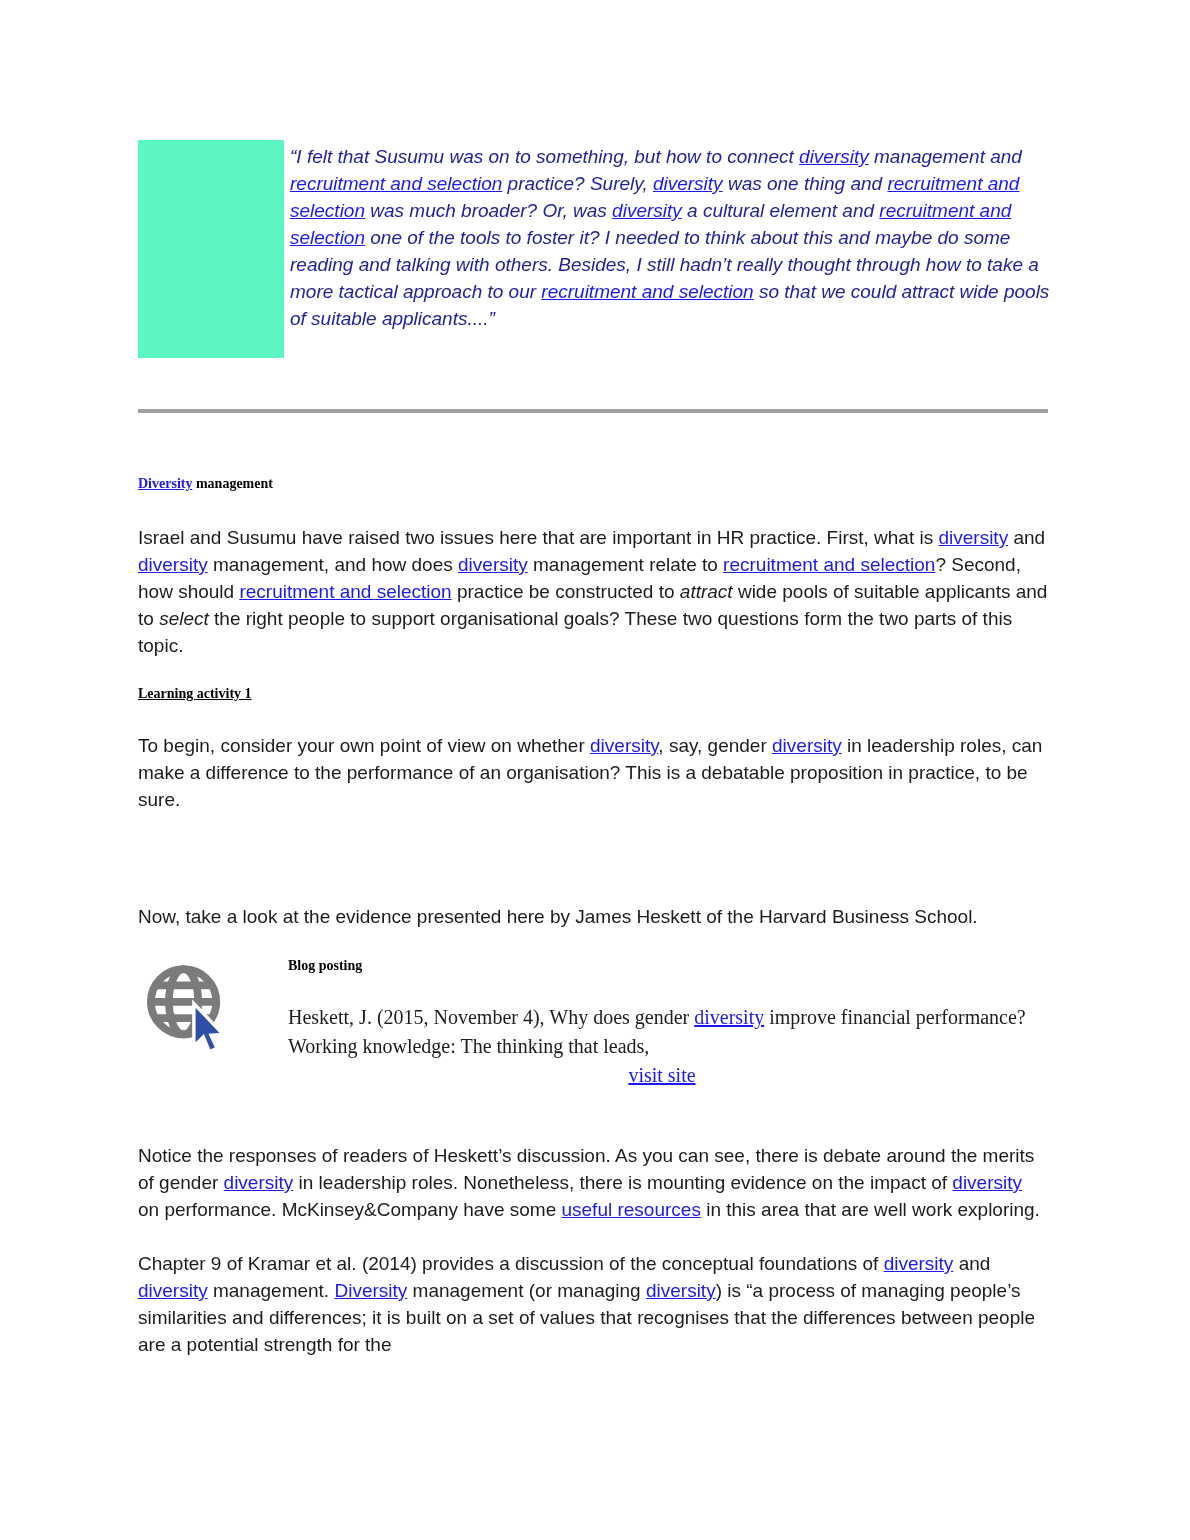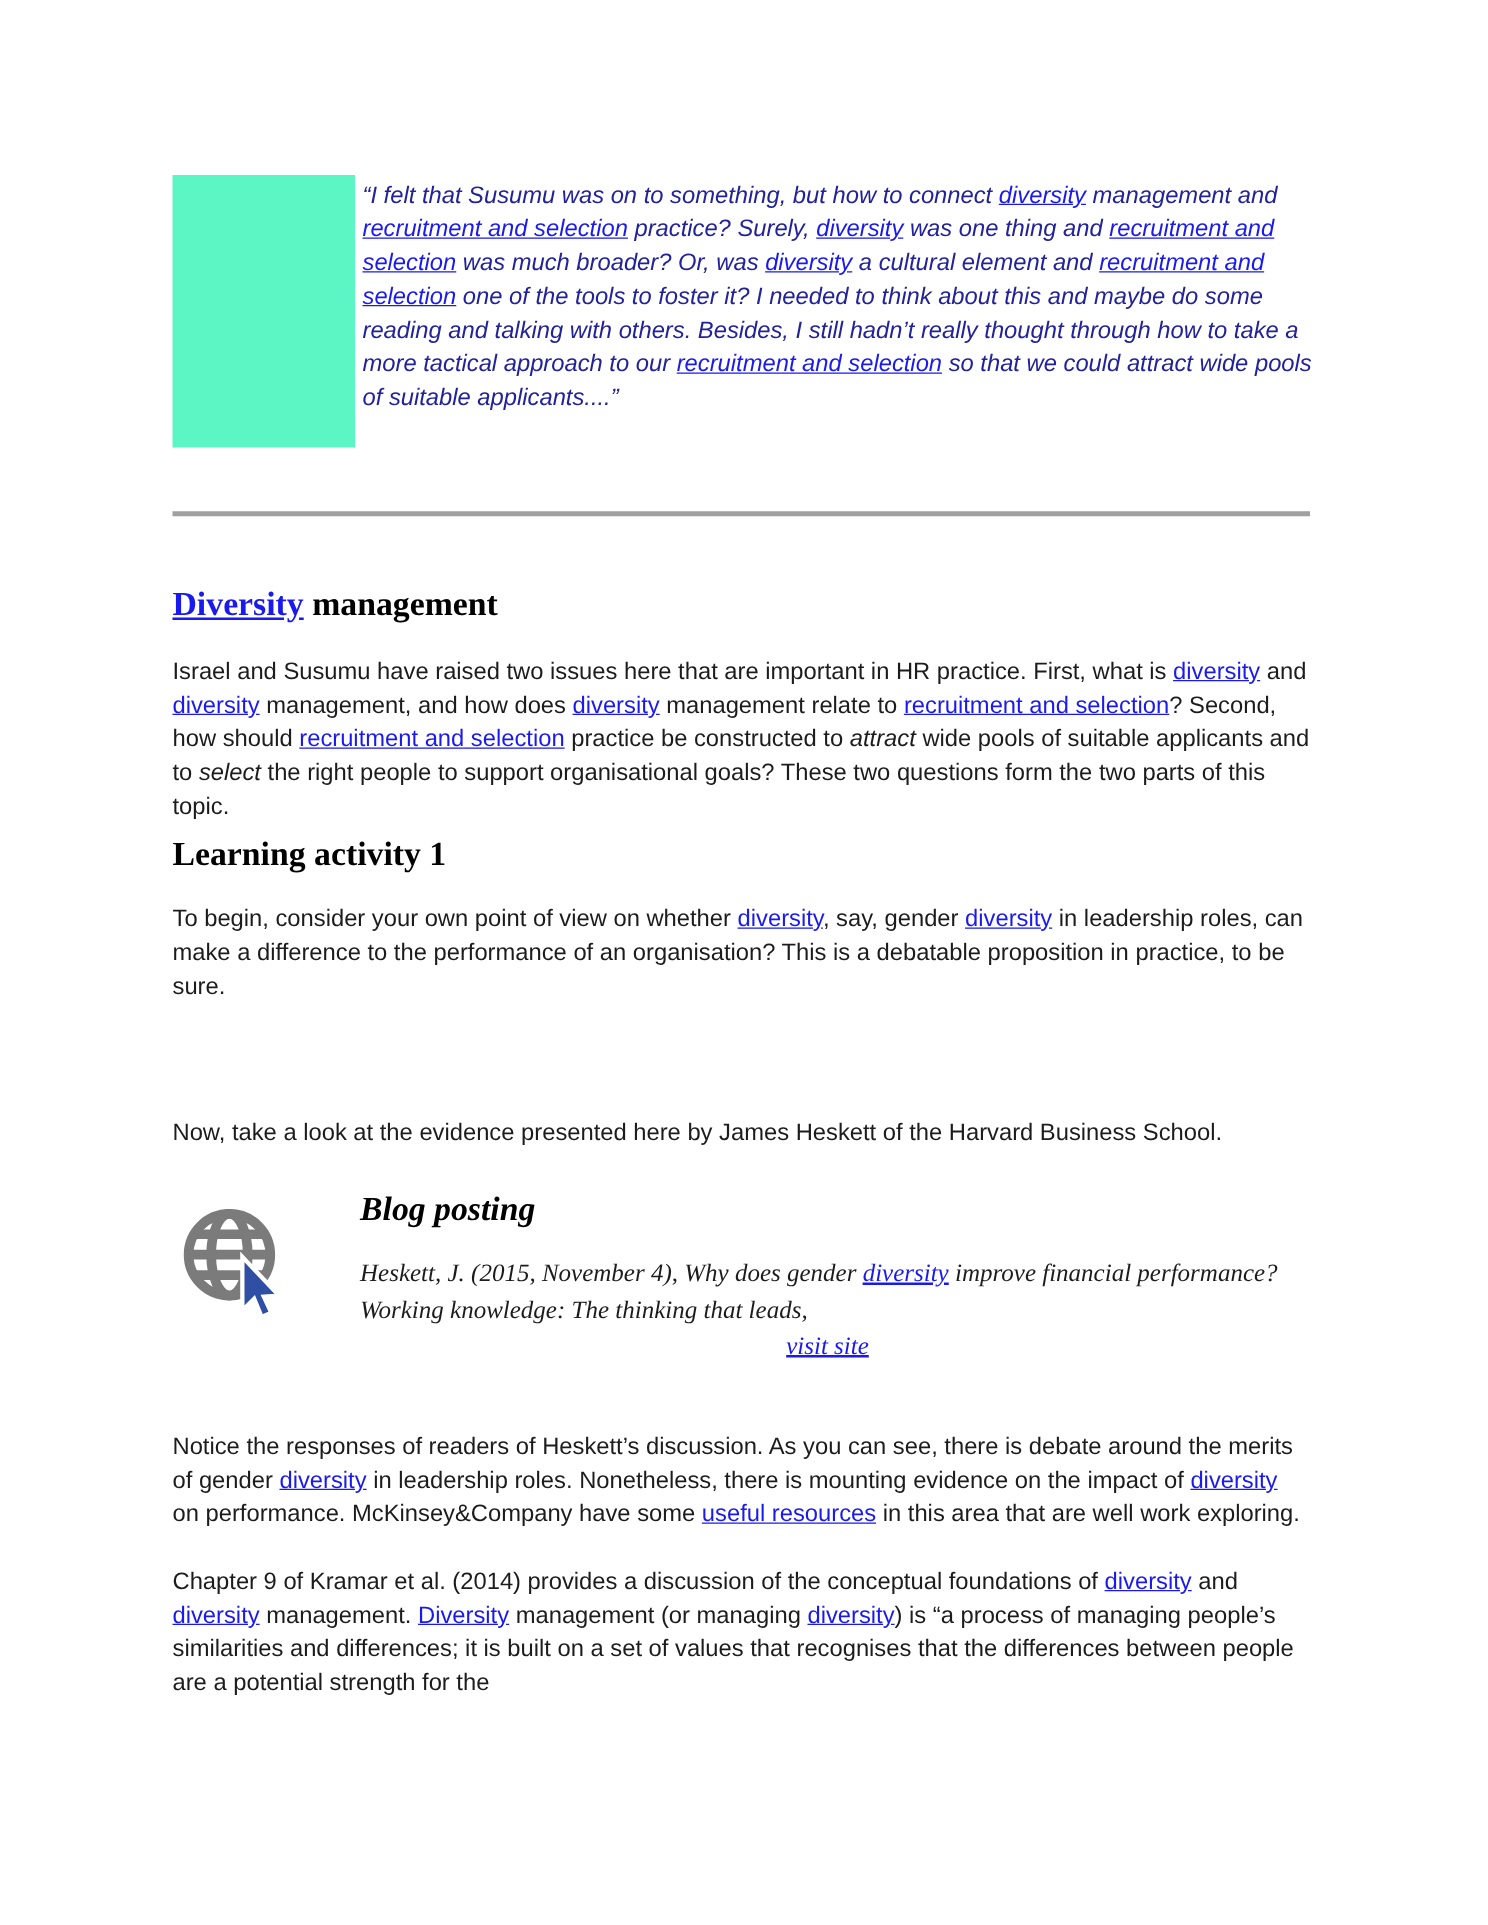--- a/index.html
+++ b/index.html
@@ -5,29 +5,29 @@
   * { margin:0; padding:0; box-sizing:border-box; }
   html, body { width:1190px; height:1540px; background:#ffffff; overflow:hidden; }
   body { font-family:"Liberation Sans", sans-serif; color:#1c1c1c; }
   .page { padding:140px 16px 0 138px; }
   .quote-row { display:flex; align-items:flex-start; }
   .quote-highlight { width:146px; height:218px; background:var(--highlight,#5CF6C5); flex:0 0 auto; }
   .quote-text { margin-left:6px; width:760px; font-size:19px; line-height:27px;
                 font-style:italic; color:var(--quote-ink,#22229A); padding-top:3px; }
   .rich a, a.lnk { color:var(--link,#1A1AEE); text-decoration:underline; cursor:pointer; }
   .divider { margin-top:51px; width:910px; height:4px; background:var(--divider,#A0A0A0); }
-  .h-serif { font-family:"Liberation Serif", serif; font-weight:bold; font-size:27px;
+  .h-serif { font-family:"Liberation Serif", serif; font-weight:bold; font-size:14px;
              line-height:27px; color:#000000; }
   .h1 { margin-top:57px; }
   .body-p { font-size:19px; line-height:27px; width:910px; color:#1c1c1c; }
   .p1 { margin-top:27px; }
-  .h2 { margin-top:11px; }
+  .h2 { margin-top:21px;text-decoration:underline; }
   .p2 { margin-top:25px; }
   .p3 { margin-top:90px; }
-  .blog-row { margin-top:34px; display:flex;font-style:italic; }
+  .blog-row { margin-top:22px; display:flex; }
   .blog-icon-cell { width:150px; flex:0 0 auto; padding-top:10px; padding-left:6px; }
   .blog-content { width:748px; }
   .blog-citation { margin-top:24px; font-family:"Liberation Serif", serif; font-size:20px;
                    line-height:29px; color:#1c1c1c; }
   .visit-line { font-family:"Liberation Serif", serif; font-size:20px; line-height:29px;text-align:center; }
   .p4 { margin-top:52px; }
   .p5 { margin-top:27px; }
   .it { font-style:italic; }
 </style>
 </head>

